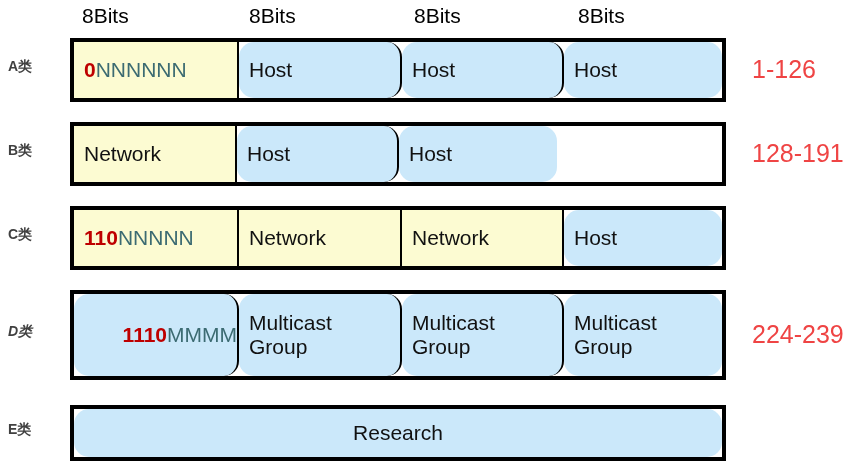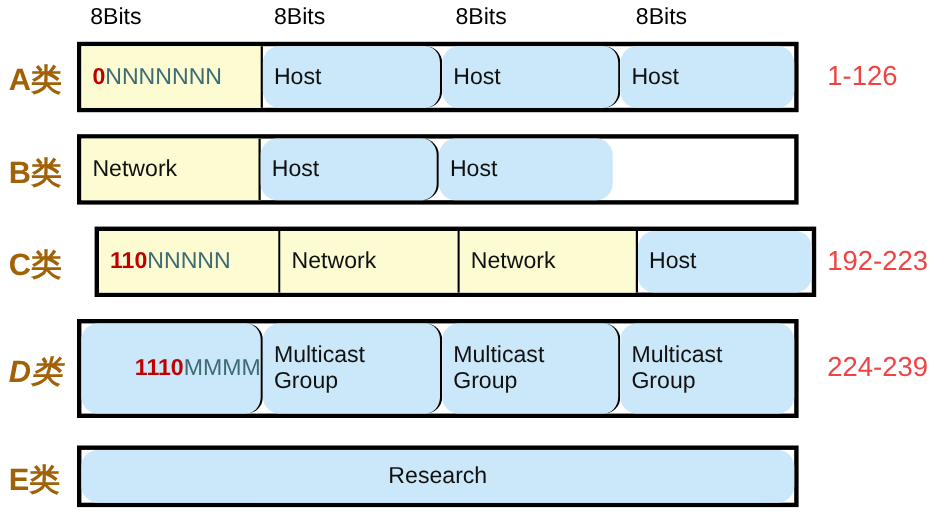--- a/index.html
+++ b/index.html
@@ -34,23 +34,23 @@
     color: #000000;
     line-height: 28px;
     white-space: nowrap;
   }
 
   
   .class-label {
     position: absolute;
     left: 8px;
     width: 58px;
-    font-size: 28px;
+    font-size: 14px;
     font-weight: bold;
-    color: #a16207;
+    color: #404040;
     text-align: left;
     line-height: 1;
     white-space: nowrap;
   }
 
   
   .range-label {
     position: absolute;
     left: 752px;
     font-size: 25px;
@@ -120,21 +120,21 @@
       <div class="col-head" style="left: 179px;">8Bits</div>
       <div class="col-head" style="left: 344px;">8Bits</div>
       <div class="col-head" style="left: 508px;">8Bits</div>
     </div>
 
   <div id="rows-host"></div>
 
 <div class="class-label" style="top: 59px;">A类</div>
     <div class="bar" style="top: 38px; height: 64px;">
       <div class="cell fill-yellow" style="width: 165px; flex: 0 0 auto;">
-        <div class="cell-inner"><span class="bits"><span class="pfx">0</span><span class="sfx">NNNNNNN</span></span></div>
+        <div class="cell-inner"><span class="bits"><span class="pfx">0</span><span class="sfx">NNNNNN</span></span></div>
       </div>
       <div class="cell fill-blue" style="width: 163px; flex: 0 0 auto;">
         <div class="cell-inner">Host</div>
       </div>
       <div class="cell fill-blue" style="width: 162px; flex: 0 0 auto;">
         <div class="cell-inner">Host</div>
       </div>
       <div class="cell fill-blue" style="width: 158px; flex: 0 0 auto;">
         <div class="cell-inner">Host</div>
       </div>
@@ -145,36 +145,36 @@
       <div class="cell fill-yellow" style="width: 163px; flex: 0 0 auto;">
         <div class="cell-inner">Network</div>
       </div>
       <div class="cell fill-blue" style="width: 162px; flex: 0 0 auto;">
         <div class="cell-inner">Host</div>
       </div>
       <div class="cell fill-blue" style="width: 158px; flex: 0 0 auto;">
         <div class="cell-inner">Host</div>
       </div>
     </div>
+    <div class="range-label" style="top: 141px;">128-191</div>
     <div class="class-label" style="top: 227px;">C类</div>
-    <div class="bar" style="top: 206px; height: 64px; margin-left: 16px;">
+    <div class="bar" style="top: 206px; height: 64px;">
       <div class="cell fill-yellow" style="width: 165px; flex: 0 0 auto;">
         <div class="cell-inner"><span class="bits"><span class="pfx">110</span><span class="sfx">NNNNN</span></span></div>
       </div>
       <div class="cell fill-yellow" style="width: 163px; flex: 0 0 auto;">
         <div class="cell-inner">Network</div>
       </div>
       <div class="cell fill-yellow" style="width: 162px; flex: 0 0 auto;">
         <div class="cell-inner">Network</div>
       </div>
       <div class="cell fill-blue" style="width: 158px; flex: 0 0 auto;">
         <div class="cell-inner">Host</div>
       </div>
     </div>
-    <div class="range-label" style="top: 225px;">192-223</div>
     <div class="class-label" style="top: 324px; font-style: italic;">D类</div>
     <div class="bar" style="top: 290px; height: 90px;">
       <div class="cell fill-blue" style="width: 165px; flex: 0 0 auto; justify-content: flex-end;">
         <div class="cell-inner"><span class="bits"><span class="pfx">1110</span><span class="sfx">MMMM</span></span></div>
       </div>
       <div class="cell fill-blue" style="width: 163px; flex: 0 0 auto;">
         <div class="cell-inner">Multicast
 Group</div>
       </div>
       <div class="cell fill-blue" style="width: 162px; flex: 0 0 auto;">

